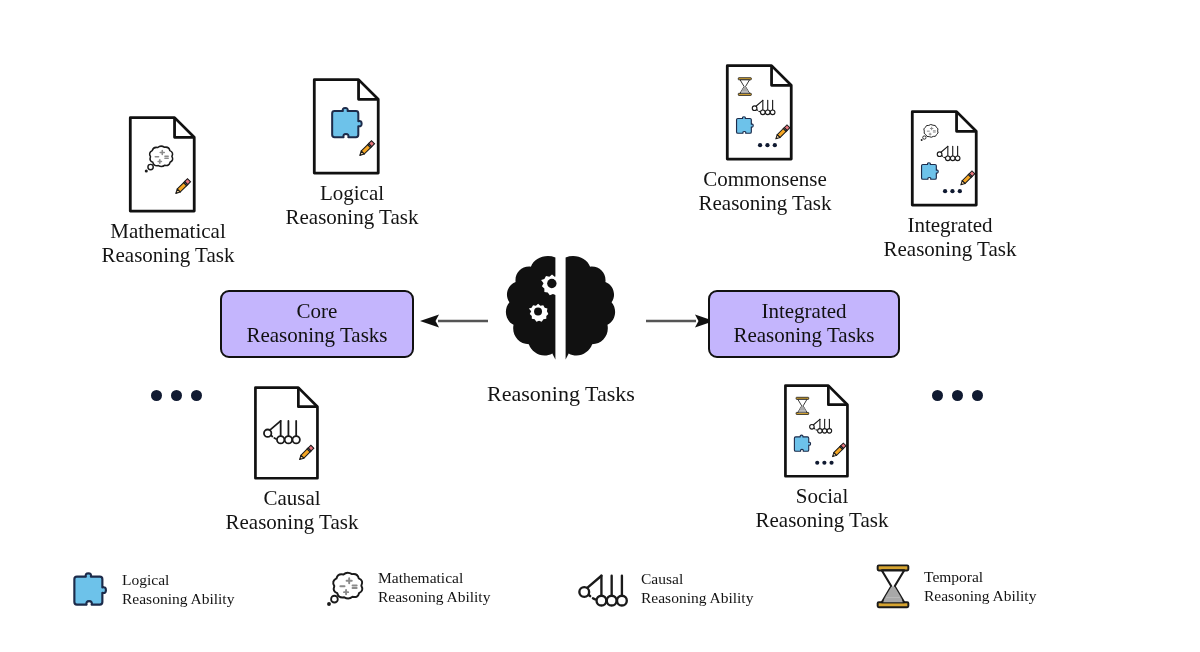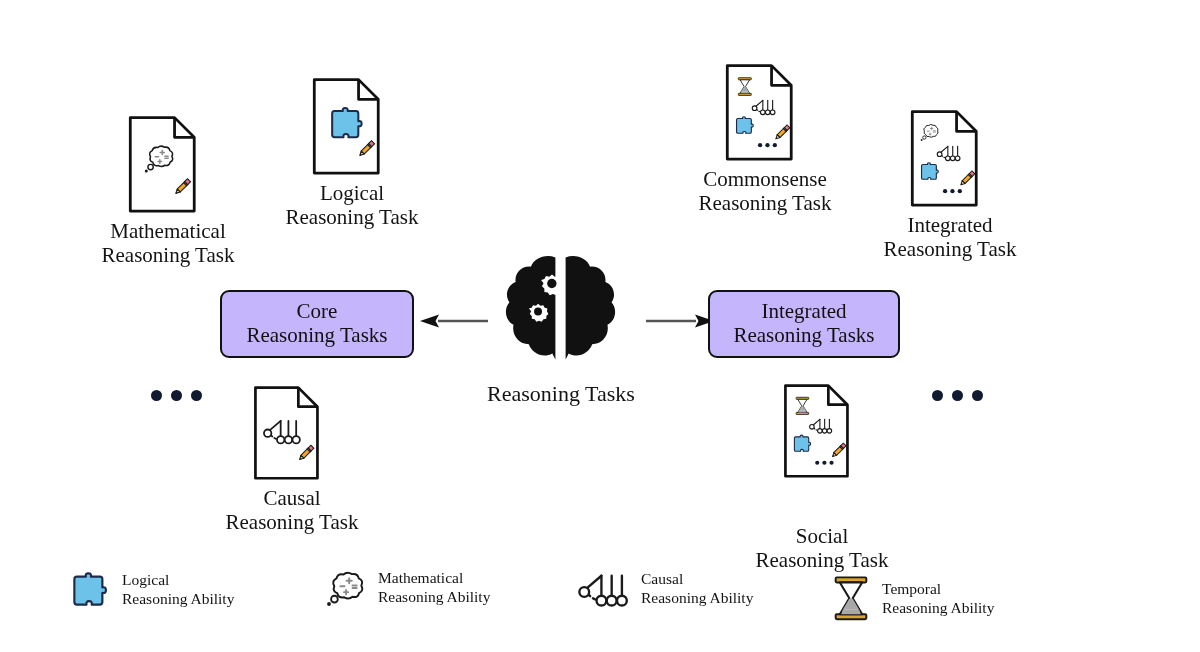--- a/index.html
+++ b/index.html
@@ -228,21 +228,21 @@
         <circle cx="60" cy="99" r="2.6"></circle>
     </g>
     <g transform="translate(56,70) scale(0.95)">
         <use href="#g-pencil"></use>
       </g>
   </svg>
   <div class="caption">Integrated
 Reasoning Task</div>
 </div>
 
-<div class="node" style="left:736px; top:384px; width:172px;gap:40px;">
+<div class="node" style="left:736px; top:384px; width:172px;">
   <svg class="art" width="84" height="97" viewBox="0 0 96 122">
     <use href="#g-page"></use>
     <g transform="translate(14,16) scale(0.72)">
         <use href="#g-hourglass"></use>
       </g>
     <g transform="translate(32,42) scale(0.92)">
         <use href="#g-cradle"></use>
       </g>
     <g transform="translate(10,64) scale(0.82)">
         <use href="#g-puzzle"></use>
@@ -285,21 +285,21 @@
   <div class="legitem" style="left:577px; top:14px;">
     <svg width="52" height="38" viewBox="0 0 33 24">
       <g transform="translate(1,1)">
           <use href="#g-cradle"></use>
         </g>
     </svg>
     <div class="legtext">Causal
 Reasoning Ability</div>
   </div>
 
-  <div class="legitem" style="left:832px; top:8px;margin-top:12px;">
+  <div class="legitem" style="left:874px; top:8px;">
     <svg width="38" height="46" viewBox="0 0 26 33">
       <g transform="translate(0,0)">
           <use href="#g-hourglass"></use>
         </g>
     </svg>
     <div class="legtext">Temporal
 Reasoning Ability</div>
   </div>
 
 </div>

